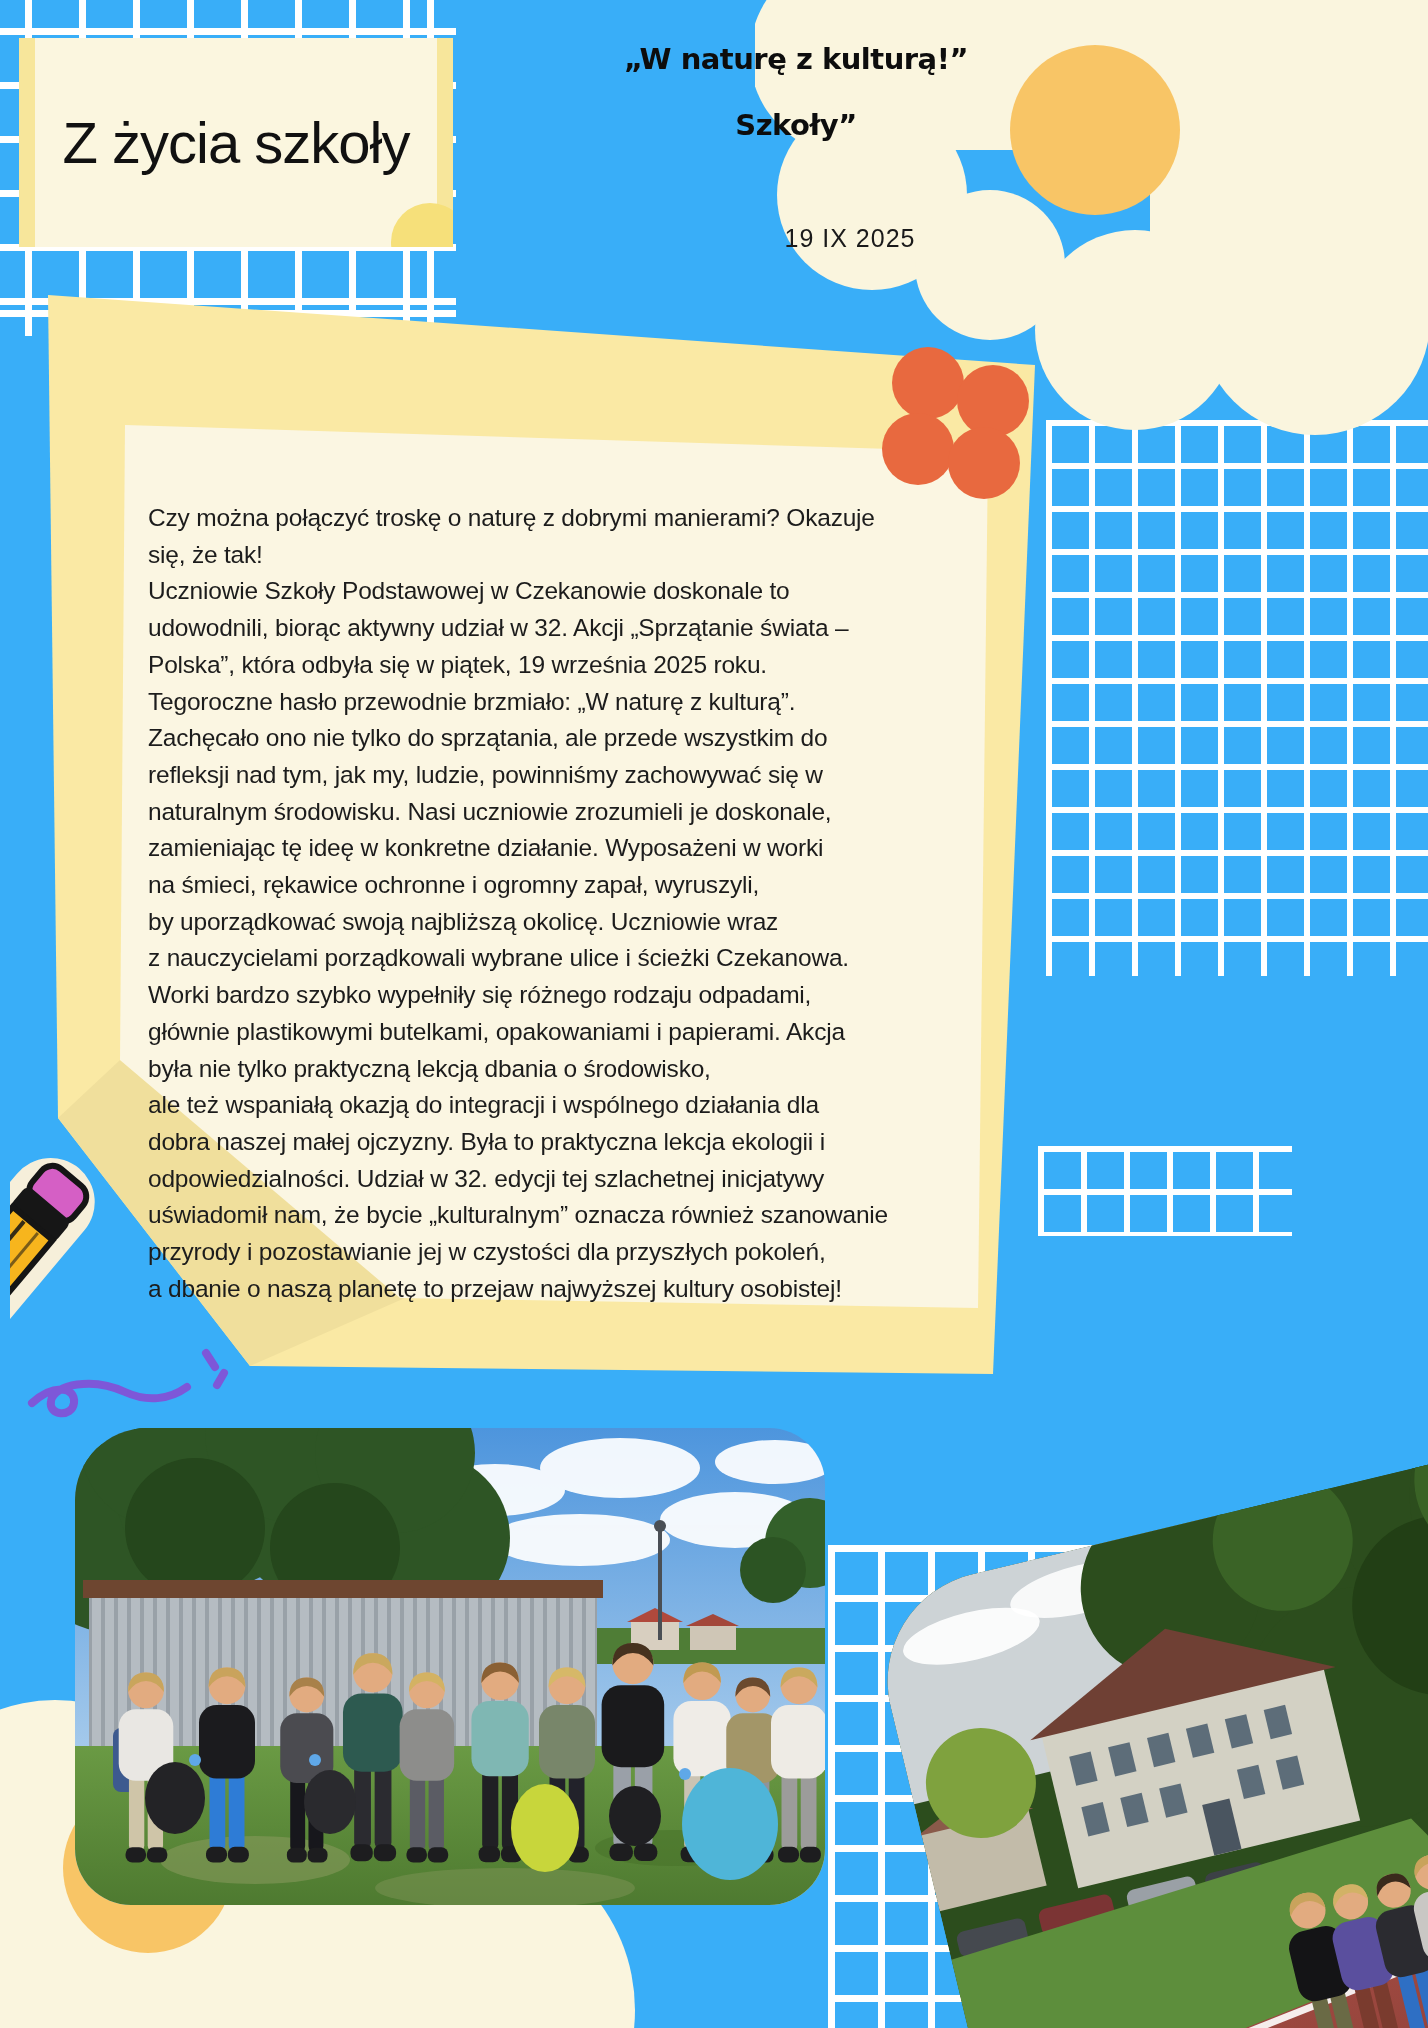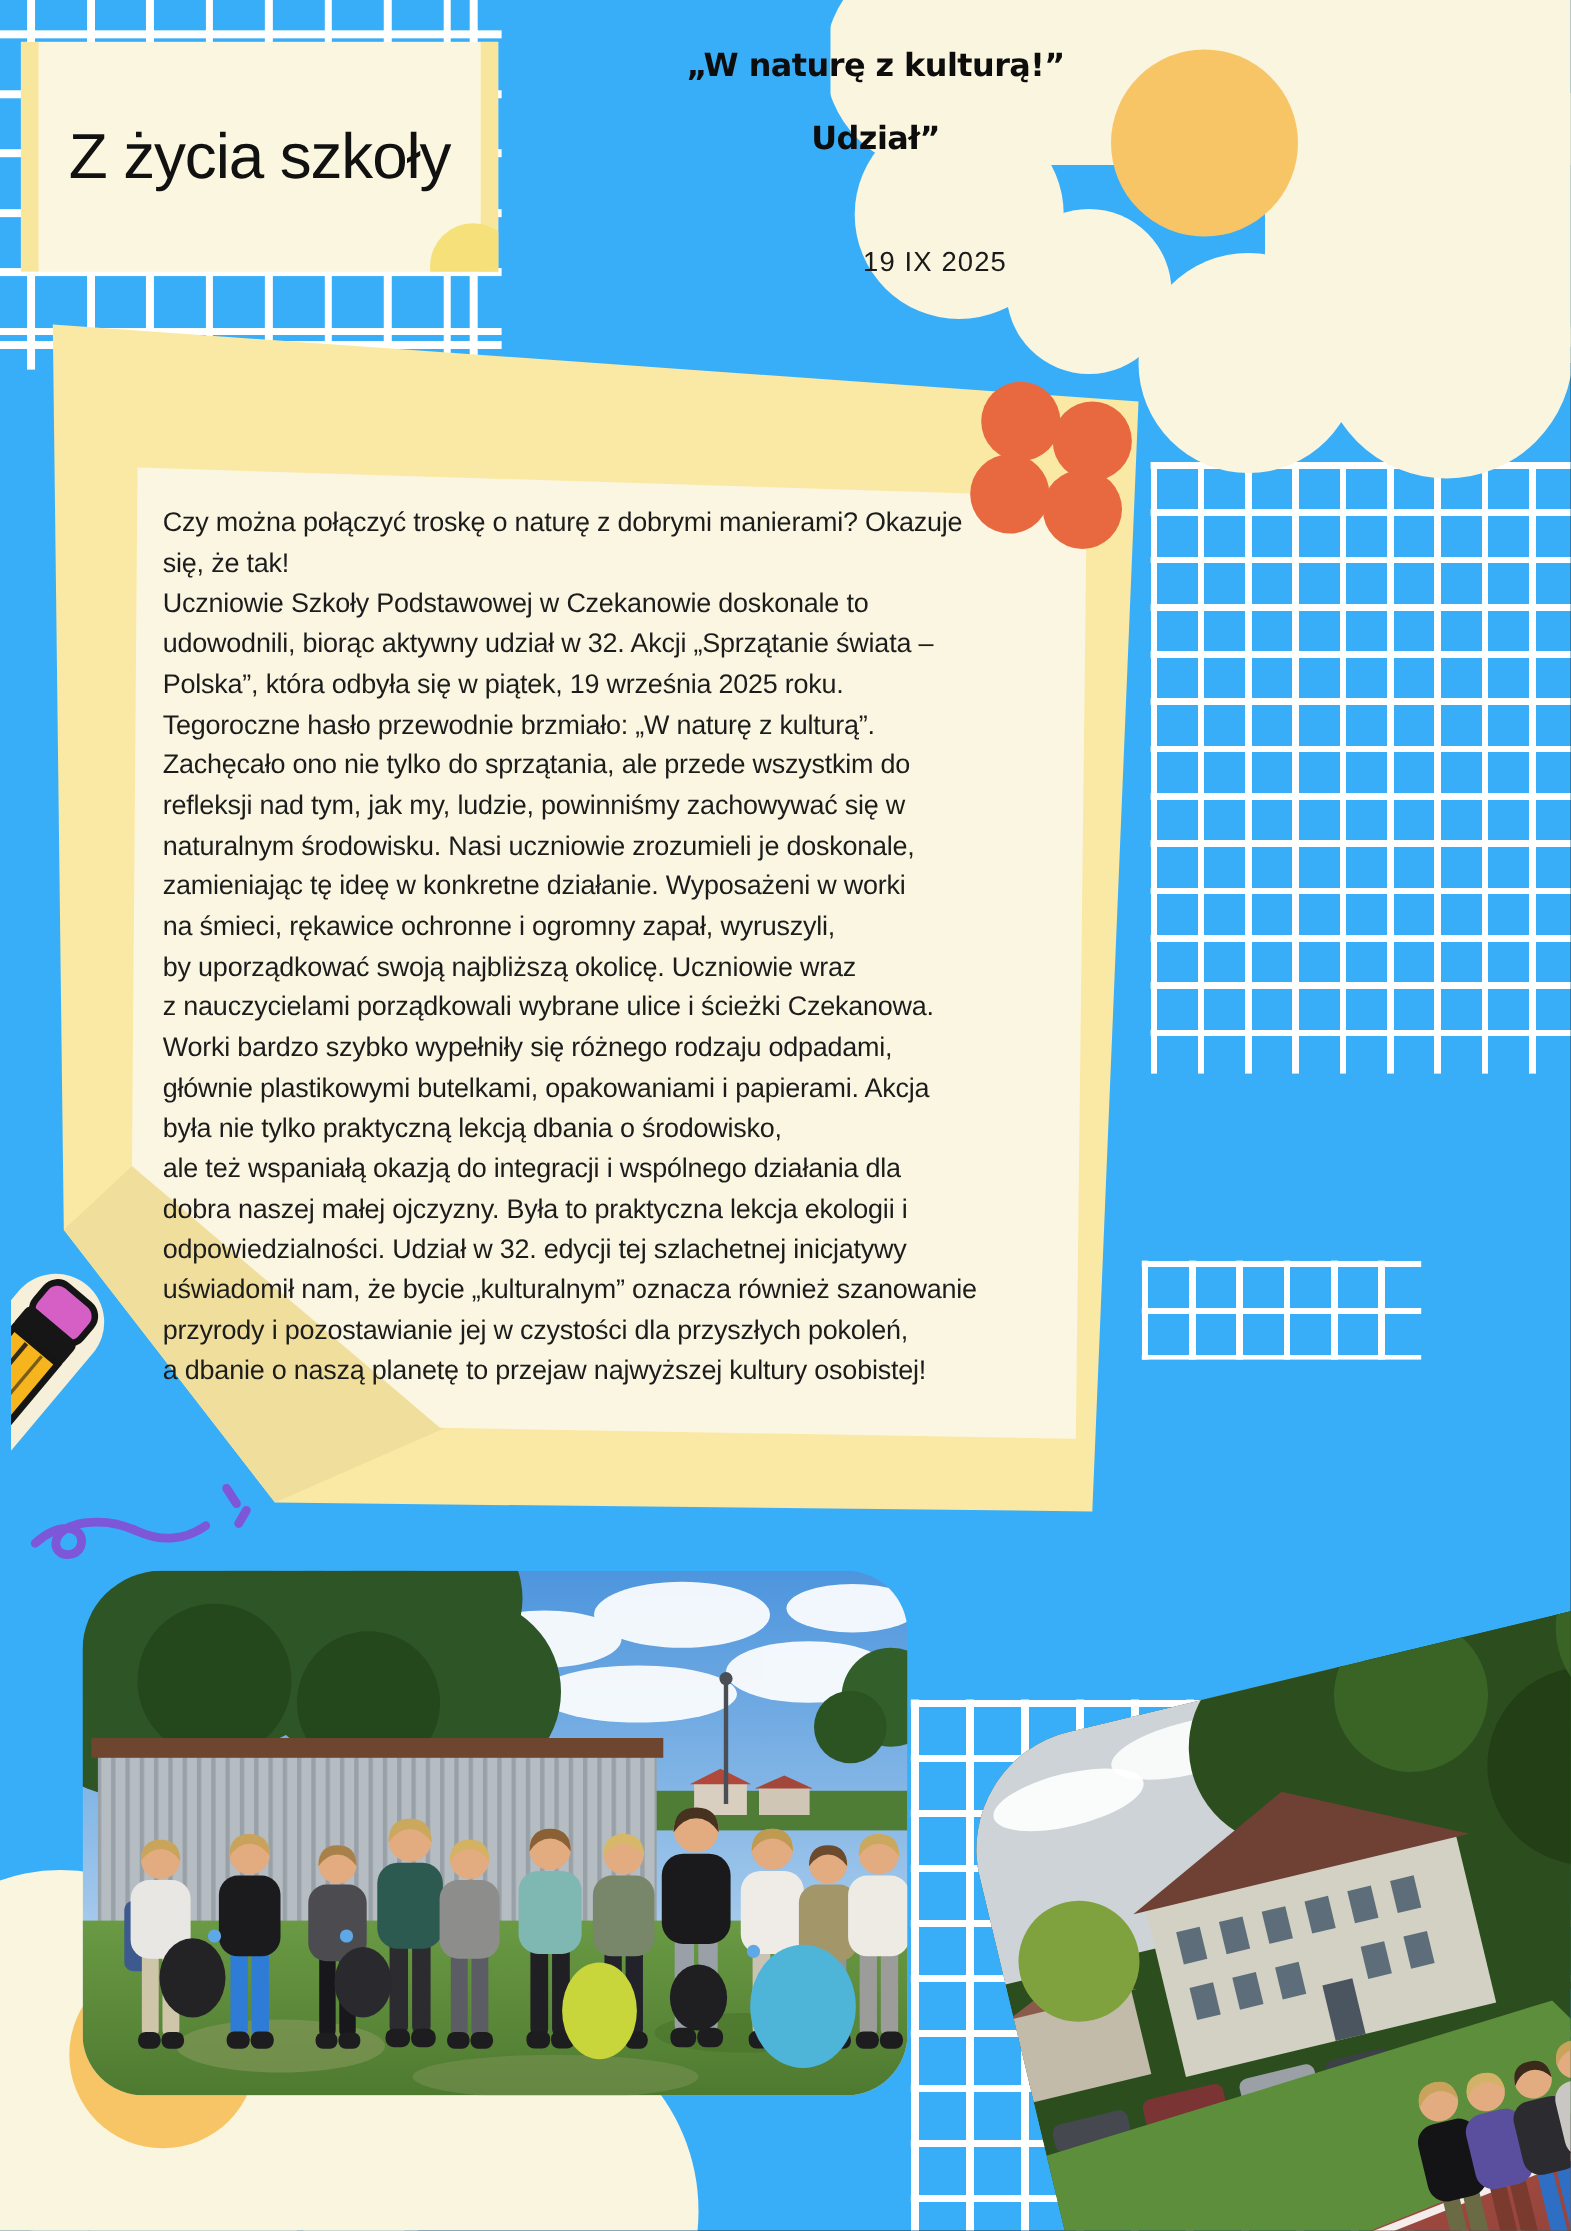--- a/index.html
+++ b/index.html
@@ -32,21 +32,21 @@
 
   
   .headline{position:absolute;left:500px;top:26px;width:592px;text-align:center;z-index:6;
       font-family:"DejaVu Sans","Liberation Sans",sans-serif;font-weight:bold;
       font-size:29px;line-height:66px;color:#0d0d0d;letter-spacing:-0.5px;}
   .date-line{position:absolute;left:700px;top:224px;width:300px;text-align:center;z-index:6;
       font-size:25px;color:#1a1a1a;letter-spacing:1px;}
 
   
   .note-layer{position:absolute;left:0;top:0;width:1428px;height:2028px;pointer-events:none;}
-  .article-text{position:absolute;left:148px;top:458px;width:846px;z-index:5;
+  .article-text{position:absolute;left:148px;top:500px;width:846px;z-index:5;
       font-size:24.5px;line-height:36.7px;letter-spacing:-0.2px;color:#1c1c1c;white-space:pre-line;}
 
   
   .photo1{position:absolute;left:75px;top:1428px;width:750px;height:477px;z-index:8;
       border-radius:72px 56px 56px 56px;overflow:hidden;}
   .photo2{position:absolute;left:865px;top:1600px;width:1100px;height:620px;z-index:9;
       transform:rotate(-13.5deg);transform-origin:0 0;border-radius:110px 70px 70px 70px;overflow:hidden;}
   .photo1 svg,.photo2 svg{display:block;width:100%;height:100%;}
 
   .abs{position:absolute;}
@@ -100,21 +100,21 @@
 
   <div class="title-box" style="z-index:6">
     <div class="band left"></div>
     <div class="band right"></div>
     <div class="corner-dot"></div>
     <div class="masthead-title">Z życia szkoły</div>
   </div>
 
   <div class="headline">
     <div>„W naturę z kulturą!”</div>
-    <div>Udział”</div>
+    <div>Szkoły”</div>
   </div>
   <div class="date-line">19 IX 2025</div>
 
   <div class="article-text">Czy można połączyć troskę o naturę z dobrymi manierami? Okazuje
 się, że tak!
 Uczniowie Szkoły Podstawowej w Czekanowie doskonale to
 udowodnili, biorąc aktywny udział w 32. Akcji „Sprzątanie świata –
 Polska”, która odbyła się w piątek, 19 września 2025 roku.
 Tegoroczne hasło przewodnie brzmiało: „W naturę z kulturą”.
 Zachęcało ono nie tylko do sprzątania, ale przede wszystkim do

